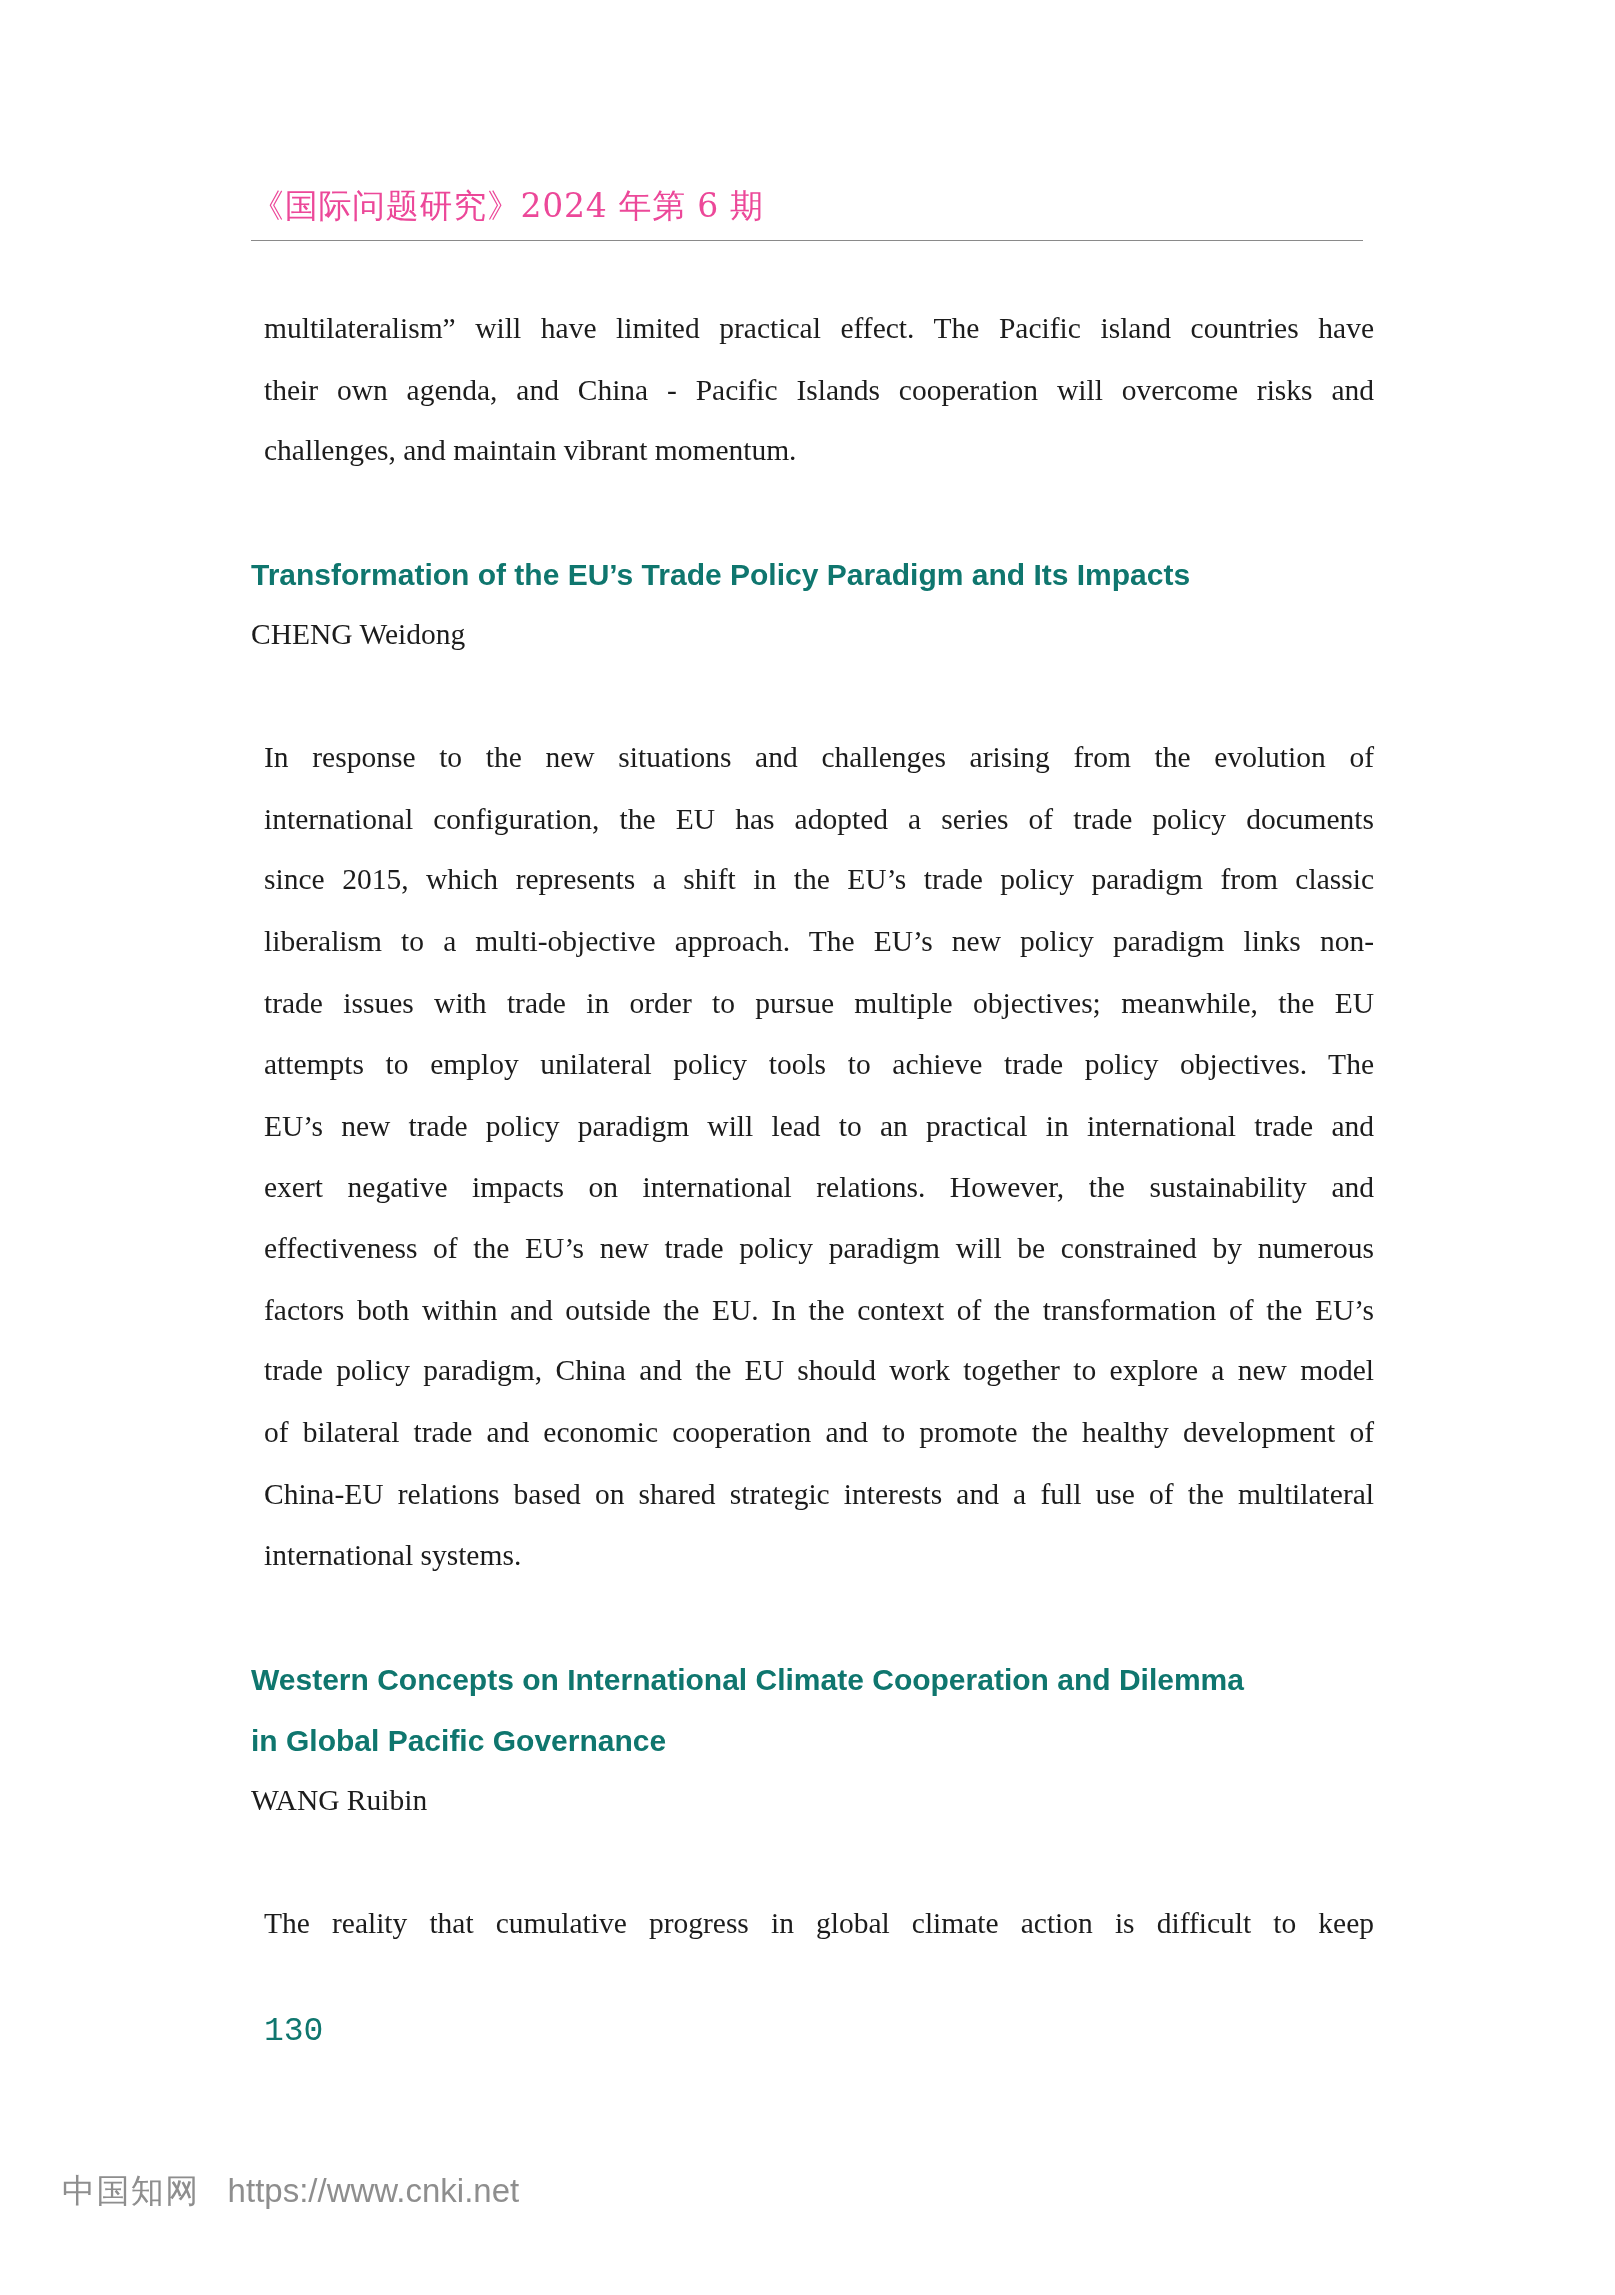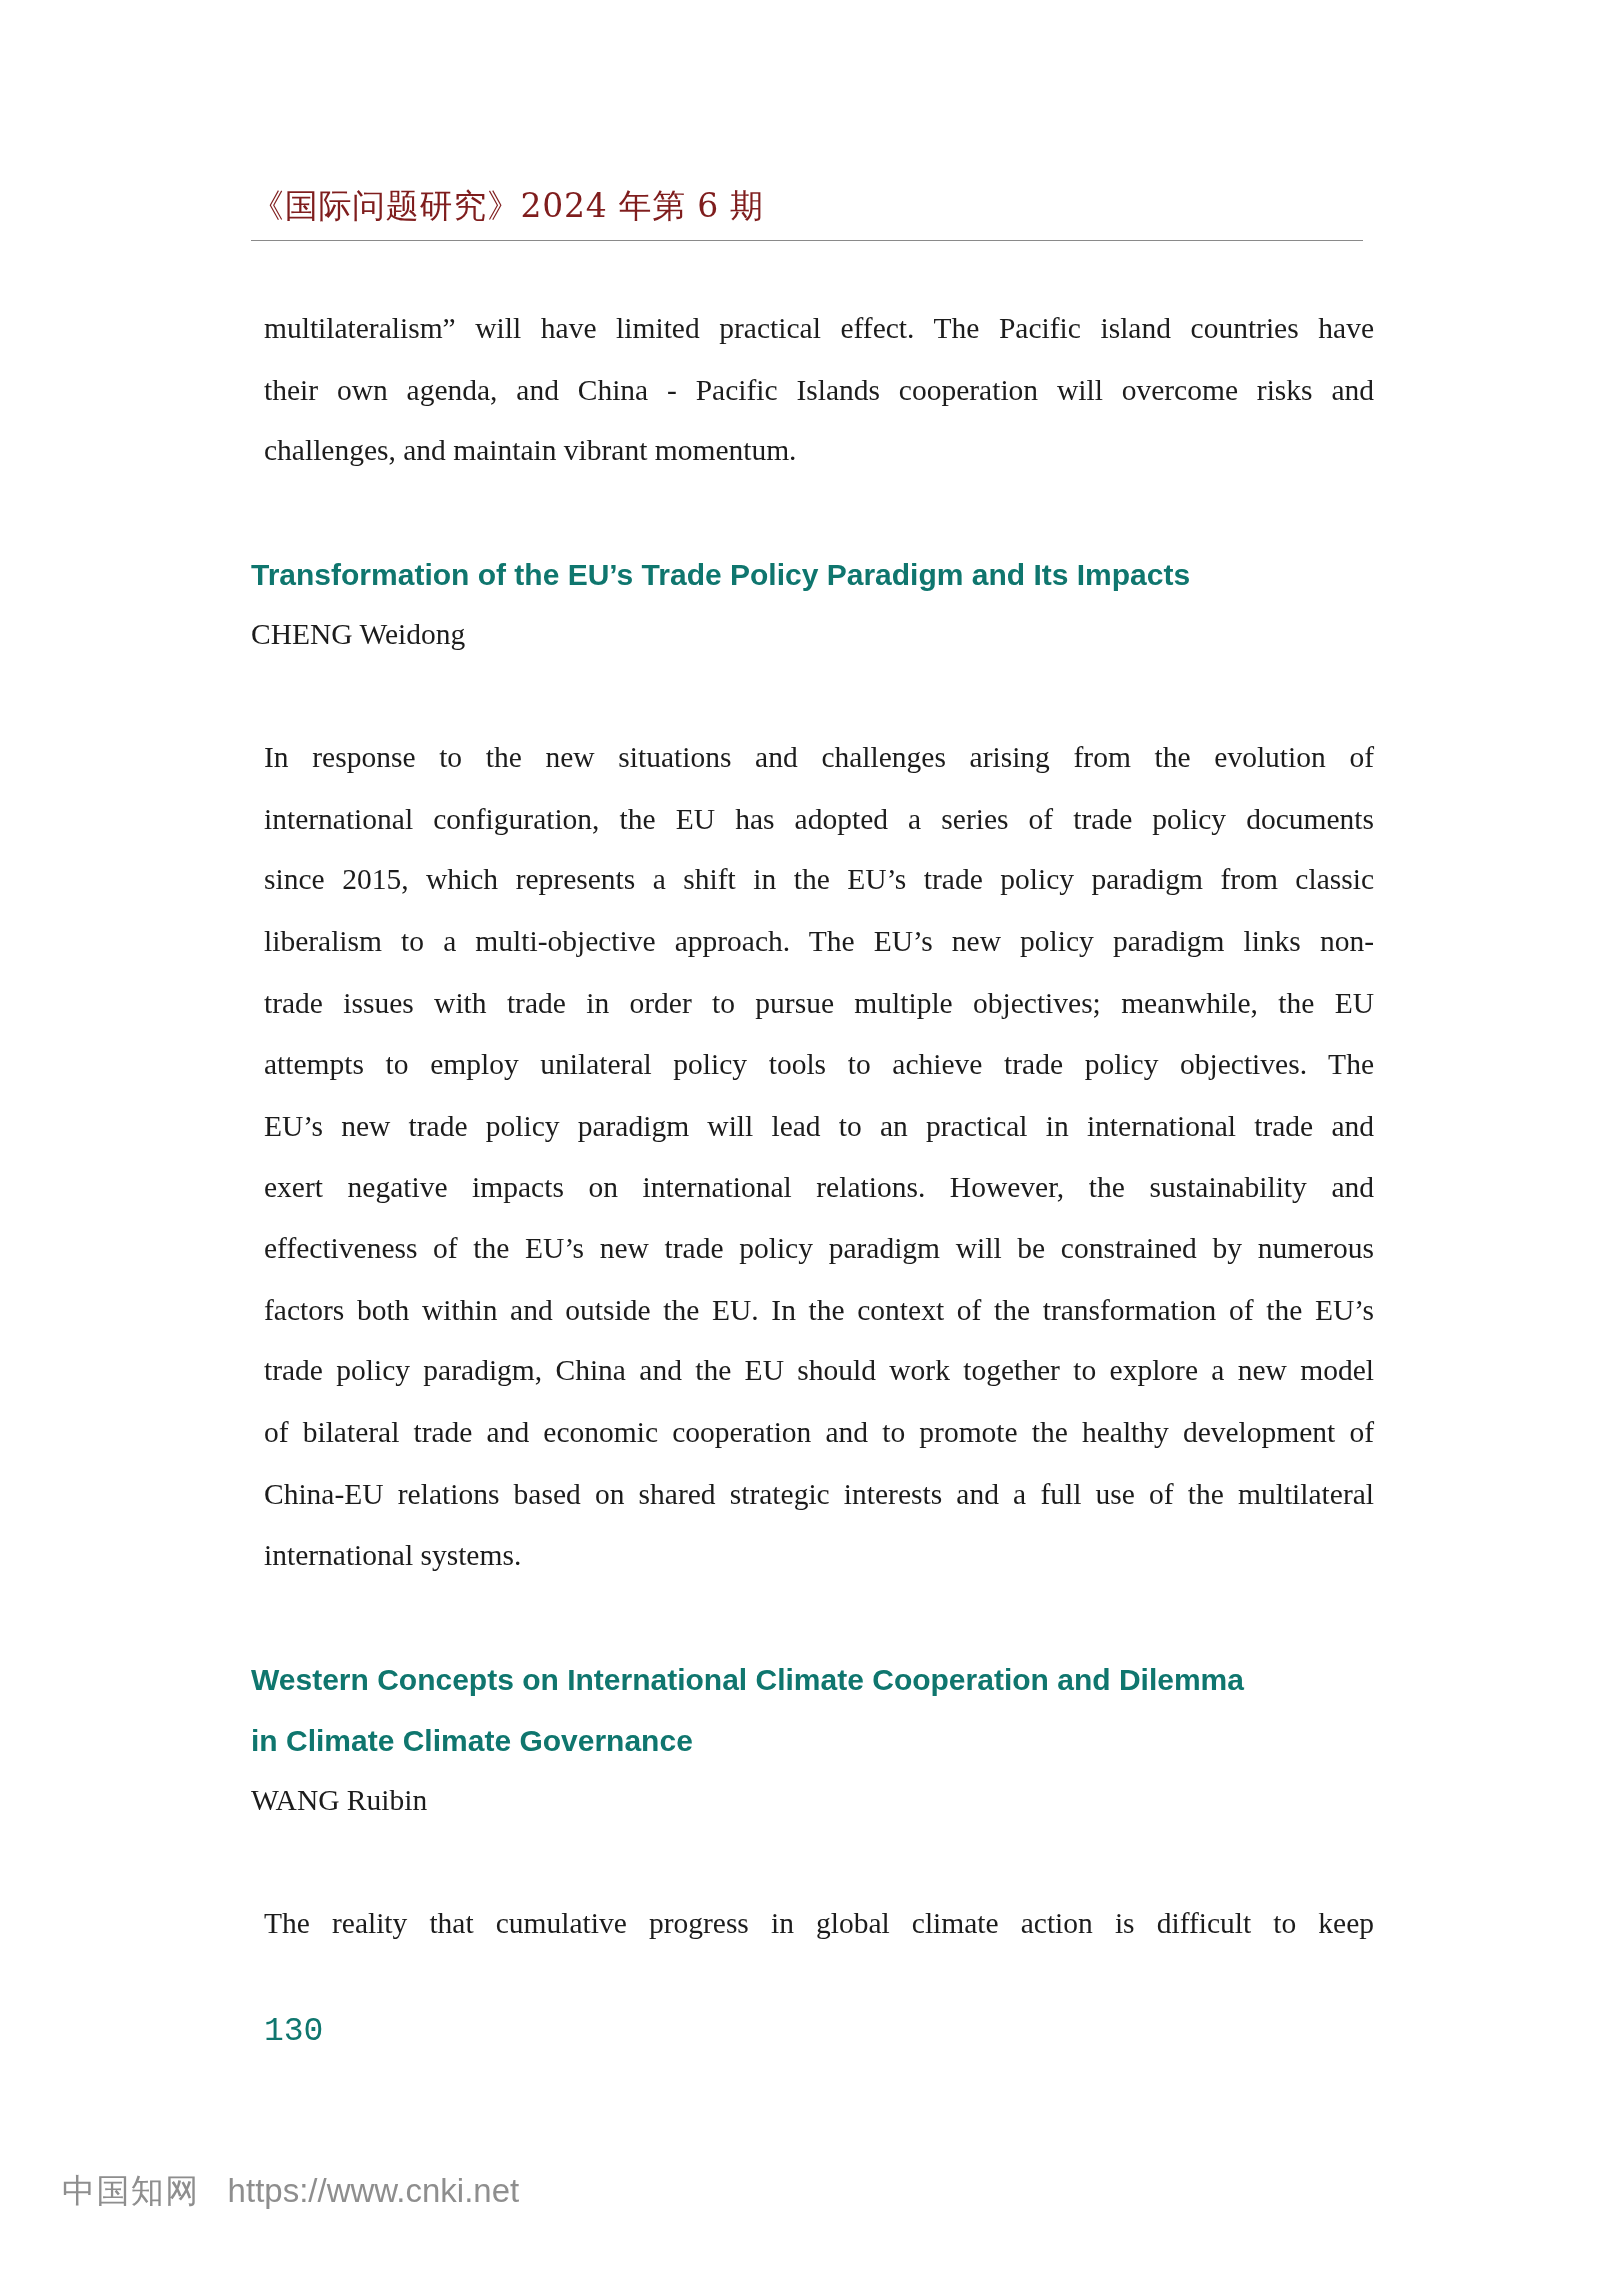--- a/index.html
+++ b/index.html
@@ -2,21 +2,21 @@
 <html style="font-size:11.5px"><head>
 <meta charset="utf-8">
 <style>
   html, body { margin: 0; padding: 0; background: #ffffff; }
   body { width: 1616px; height: 2295px; position: relative; overflow: hidden; }
   .page { position: absolute; left: 0; top: 0; width: 1616px; height: 2295px; background: #fff; }
   .abs { position: absolute; white-space: nowrap; }
   .header {
     left: 251px; top: 184px;
     font-family: "DejaVu Serif", "Liberation Serif", serif;
-    font-size: 33px; color: #7f1d1d; letter-spacing: 0.7px;
+    font-size: 33px; color: #ec4899; letter-spacing: 0.7px;
   }
   .rule { position: absolute; left: 251px; width: 1112px; top: 240px; height: 1.4px; background: #8a8a8a; }
   .line {
     left: 251px; width: 1110px; height: 43px; line-height: 43px;
     font-family: "Liberation Serif", "DejaVu Serif", serif;
     font-size: 29.5px; color: #1c1c1c;
     text-align: justify; text-align-last: justify; margin-left: 13px;
   }
   .line.last { text-align-last: left; }
   .title {
@@ -73,21 +73,21 @@
       <div class="abs line" style="top:1289px">factors both within and outside the EU. In the context of the transformation of the EU’s</div>
       <div class="abs line" style="top:1349px">trade policy paradigm, China and the EU should work together to explore a new model</div>
       <div class="abs line" style="top:1411px">of bilateral trade and economic cooperation and to promote the healthy development of</div>
       <div class="abs line" style="top:1473px">China-EU relations based on shared strategic interests and a full use of the multilateral</div>
       <div class="abs line last" style="top:1534px">international systems.</div>
     </div>
   </div>
 
   <div>
     <div class="abs title" style="top:1658px">Western Concepts on International Climate Cooperation and Dilemma</div>
-    <div class="abs title" style="top:1719px">in Climate Climate Governance</div>
+    <div class="abs title" style="top:1719px">in Global Pacific Governance</div>
     <div class="abs author" style="top:1779px">WANG Ruibin</div>
 
     <div>
       <div class="abs line" style="top:1902px">The reality that cumulative progress in global climate action is difficult to keep</div>
     </div>
   </div>
 
   <div class="abs pagenum" style="top:2010px">130</div>
 
   <div class="abs footer">

